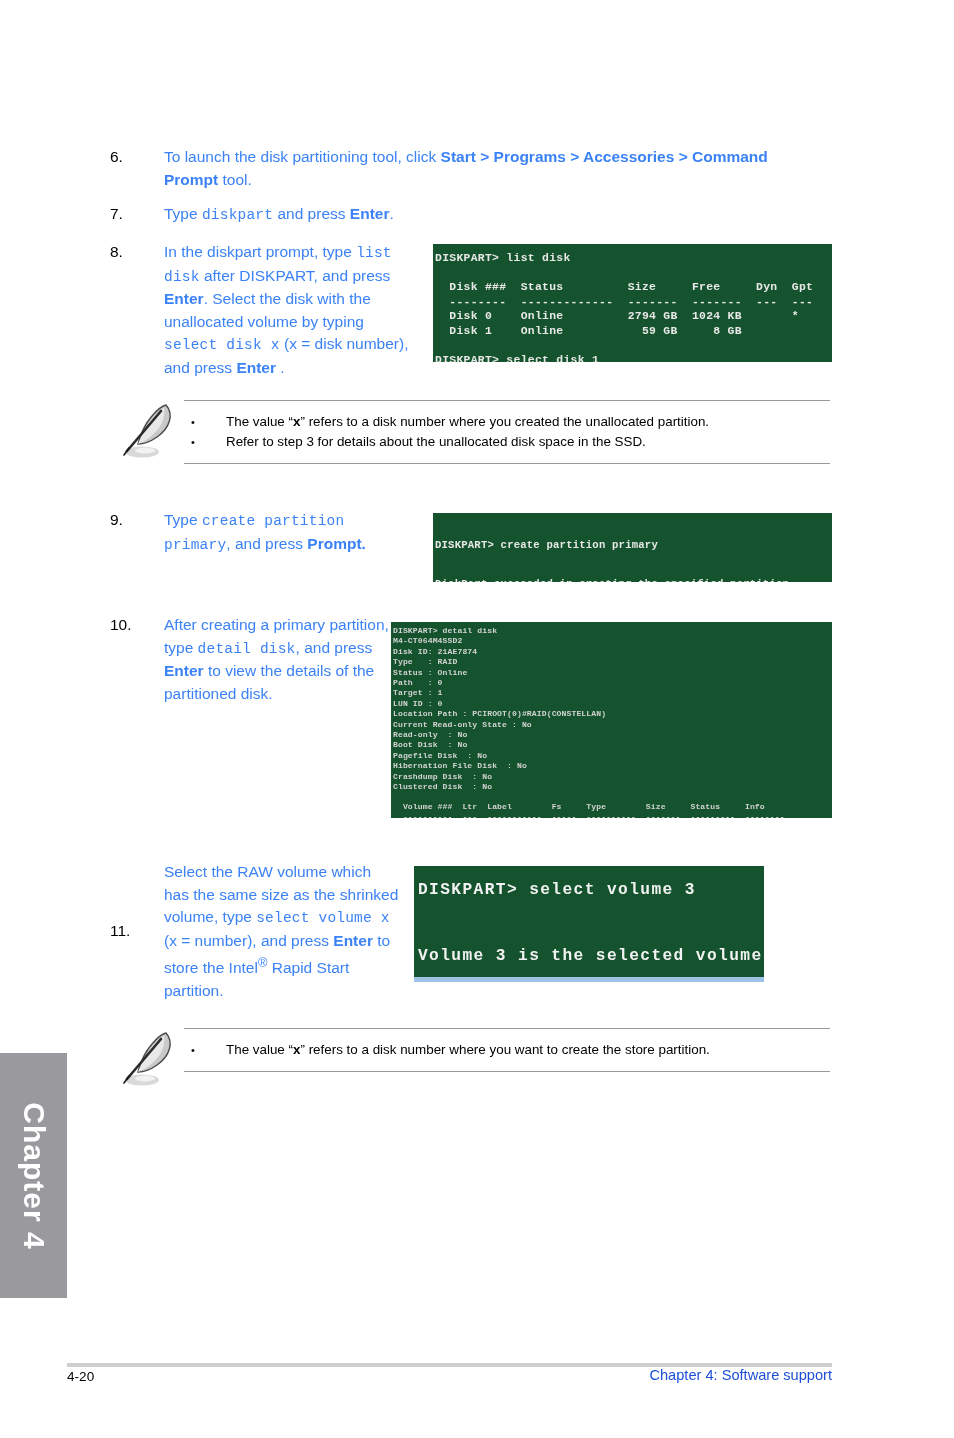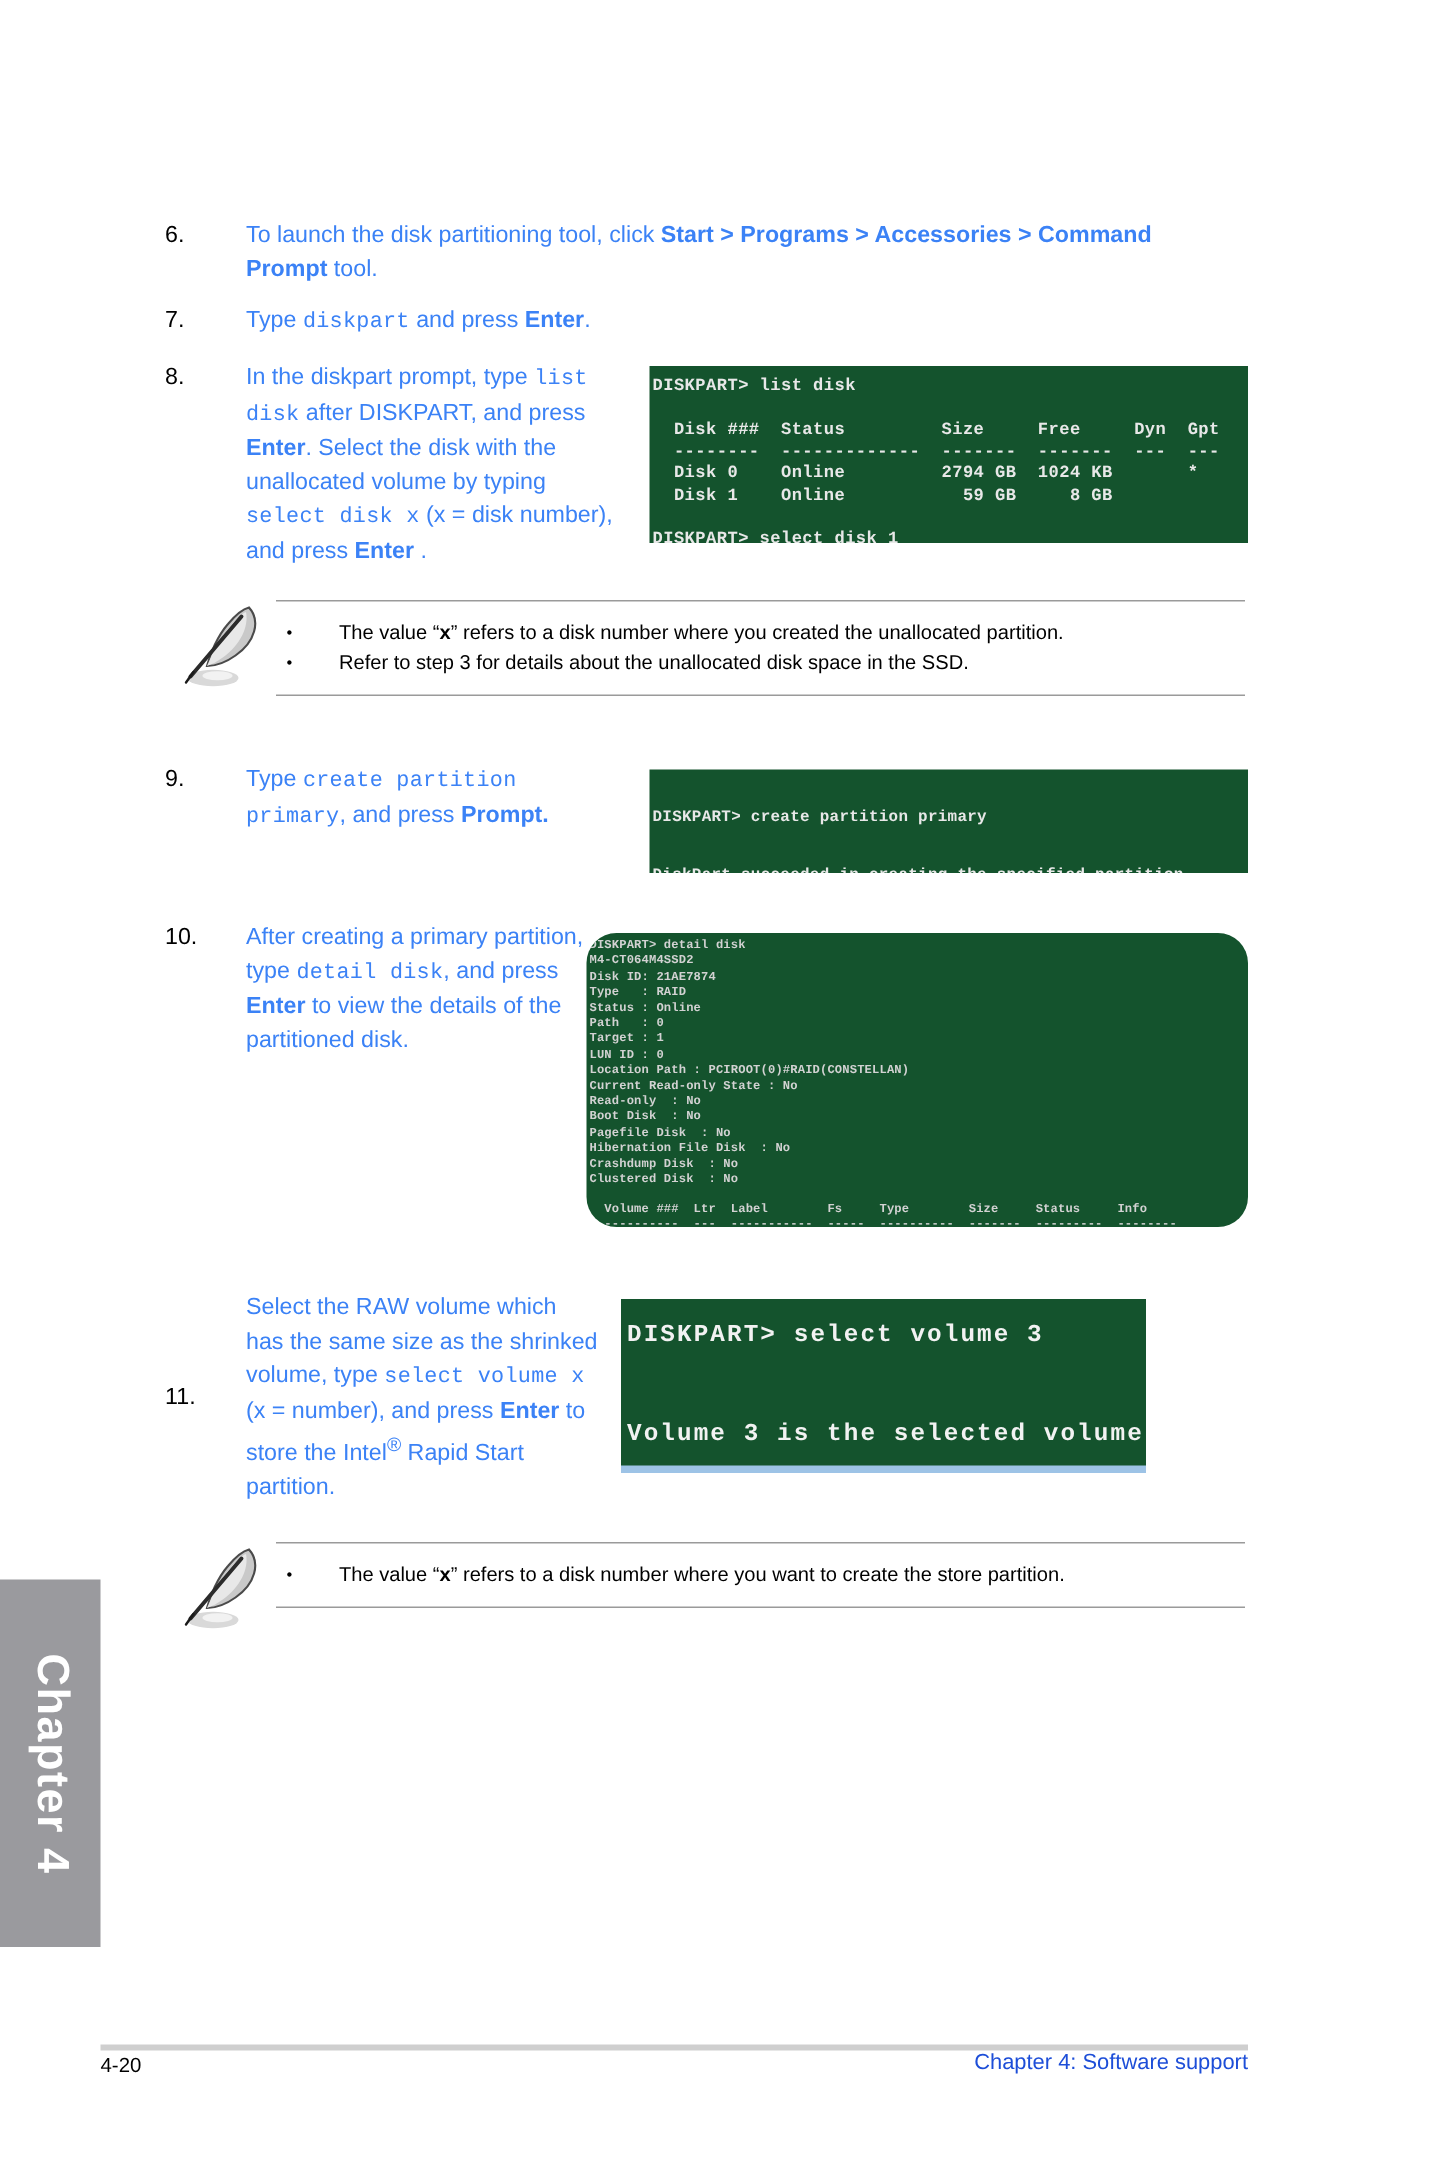--- a/index.html
+++ b/index.html
@@ -126,21 +126,20 @@
   #term-create {
     left: 433px; top: 513px; width: 399px; height: 69px;
     padding: 23px 0 0 2px;
   }
   #term-create pre { font-size: 10.6px; line-height: 19.5px; font-weight: bold; letter-spacing: 0.2px; }
 
   
   #term-detail {
     left: 391px; top: 622px; width: 441px; height: 196px;
     padding: 4px 0 0 2px;
-    border-radius: 20px;
   }
   #term-detail pre {
     font-size: 8.1px; line-height: 10.4px; font-weight: bold;
     color: #d2d2d2; letter-spacing: 0.1px;
     filter: blur(0.45px);
   }
   #term-detail .vol-table { margin-top: 9px; }
 
   
   #term-selvol {

